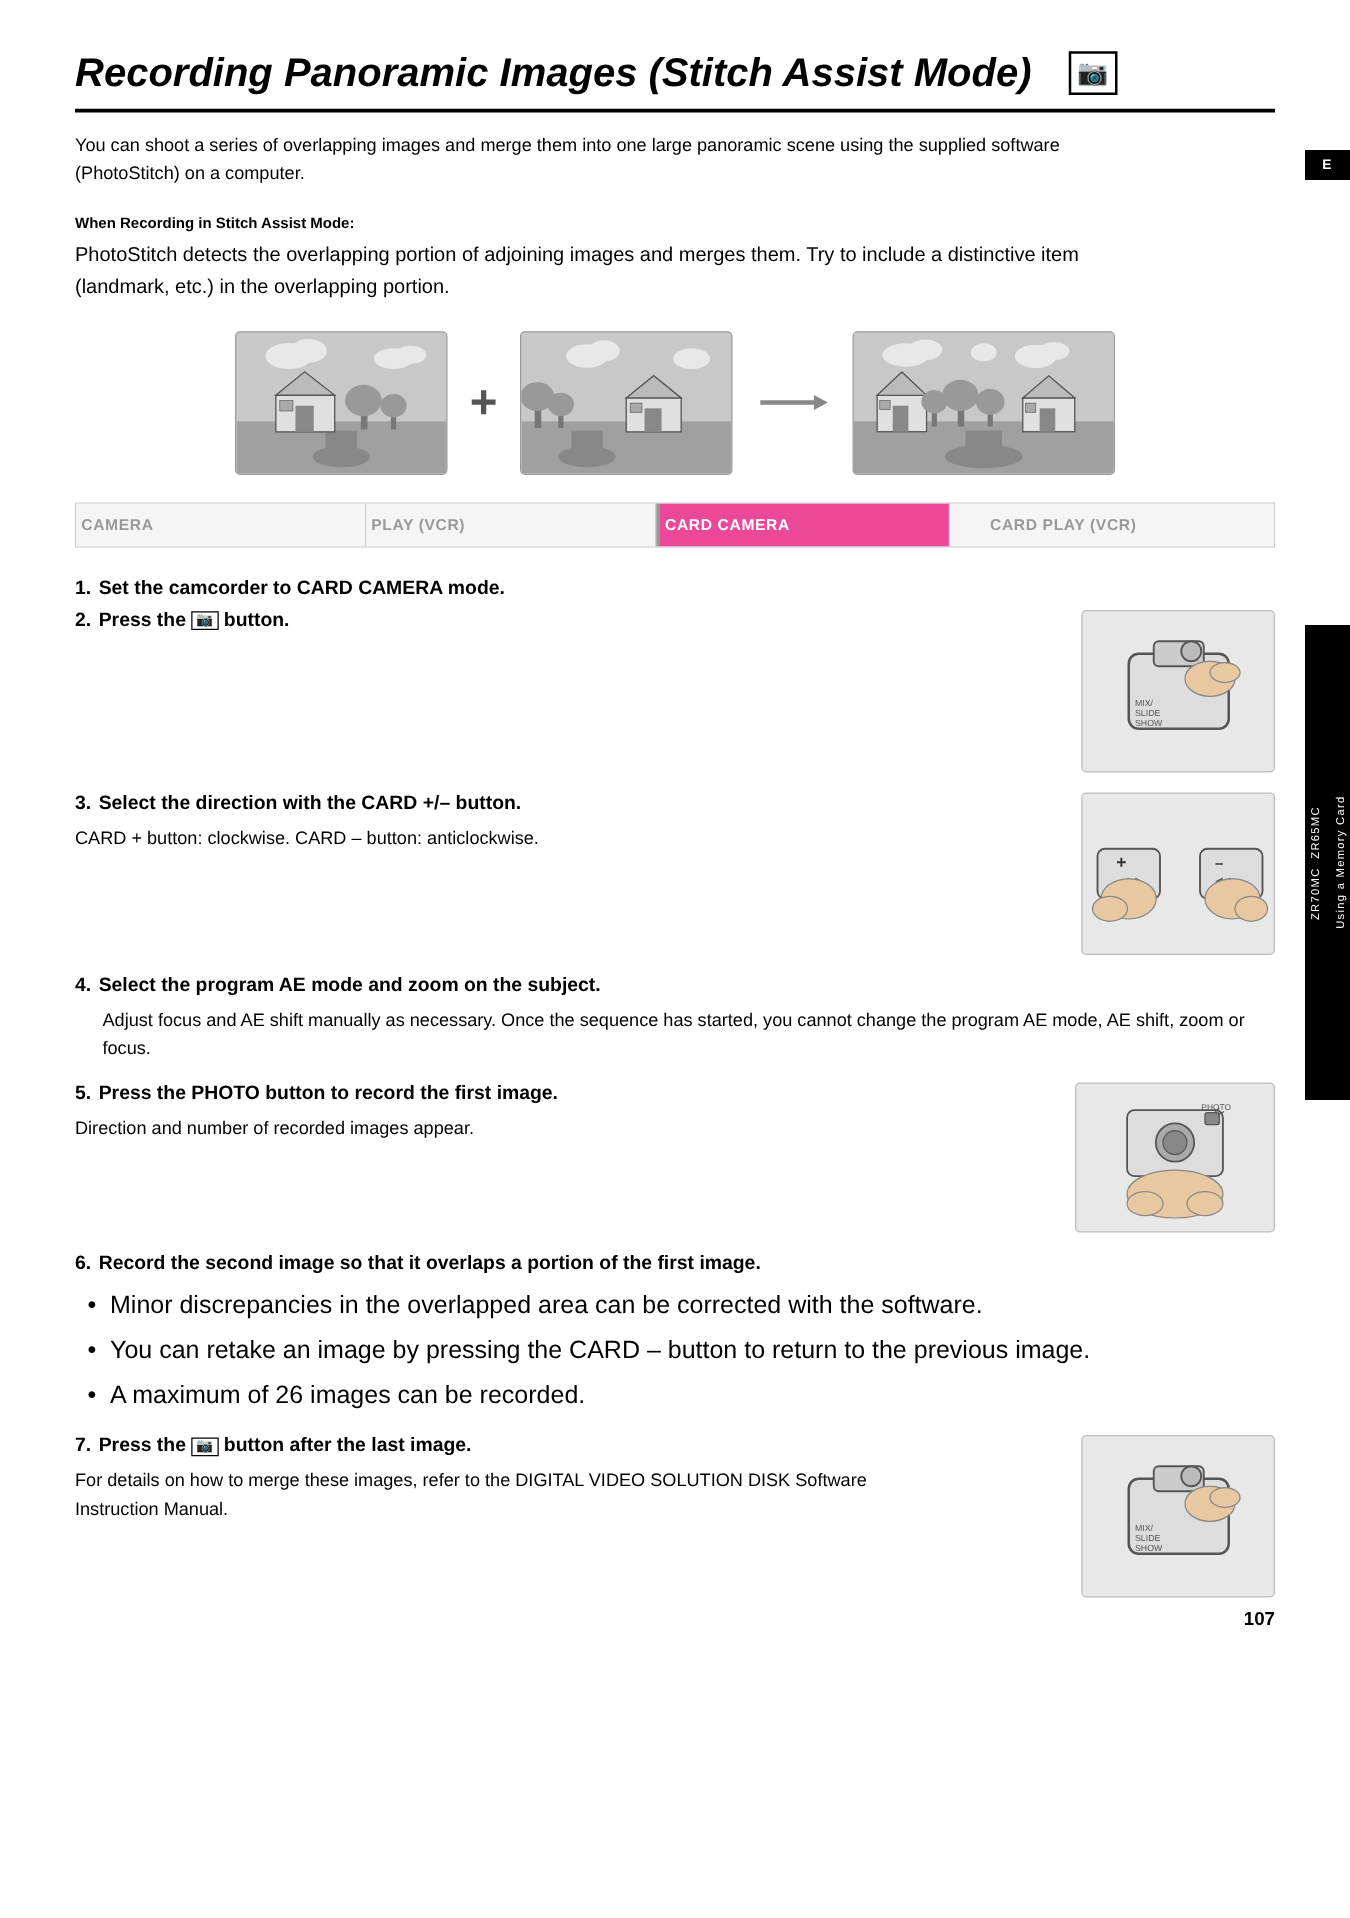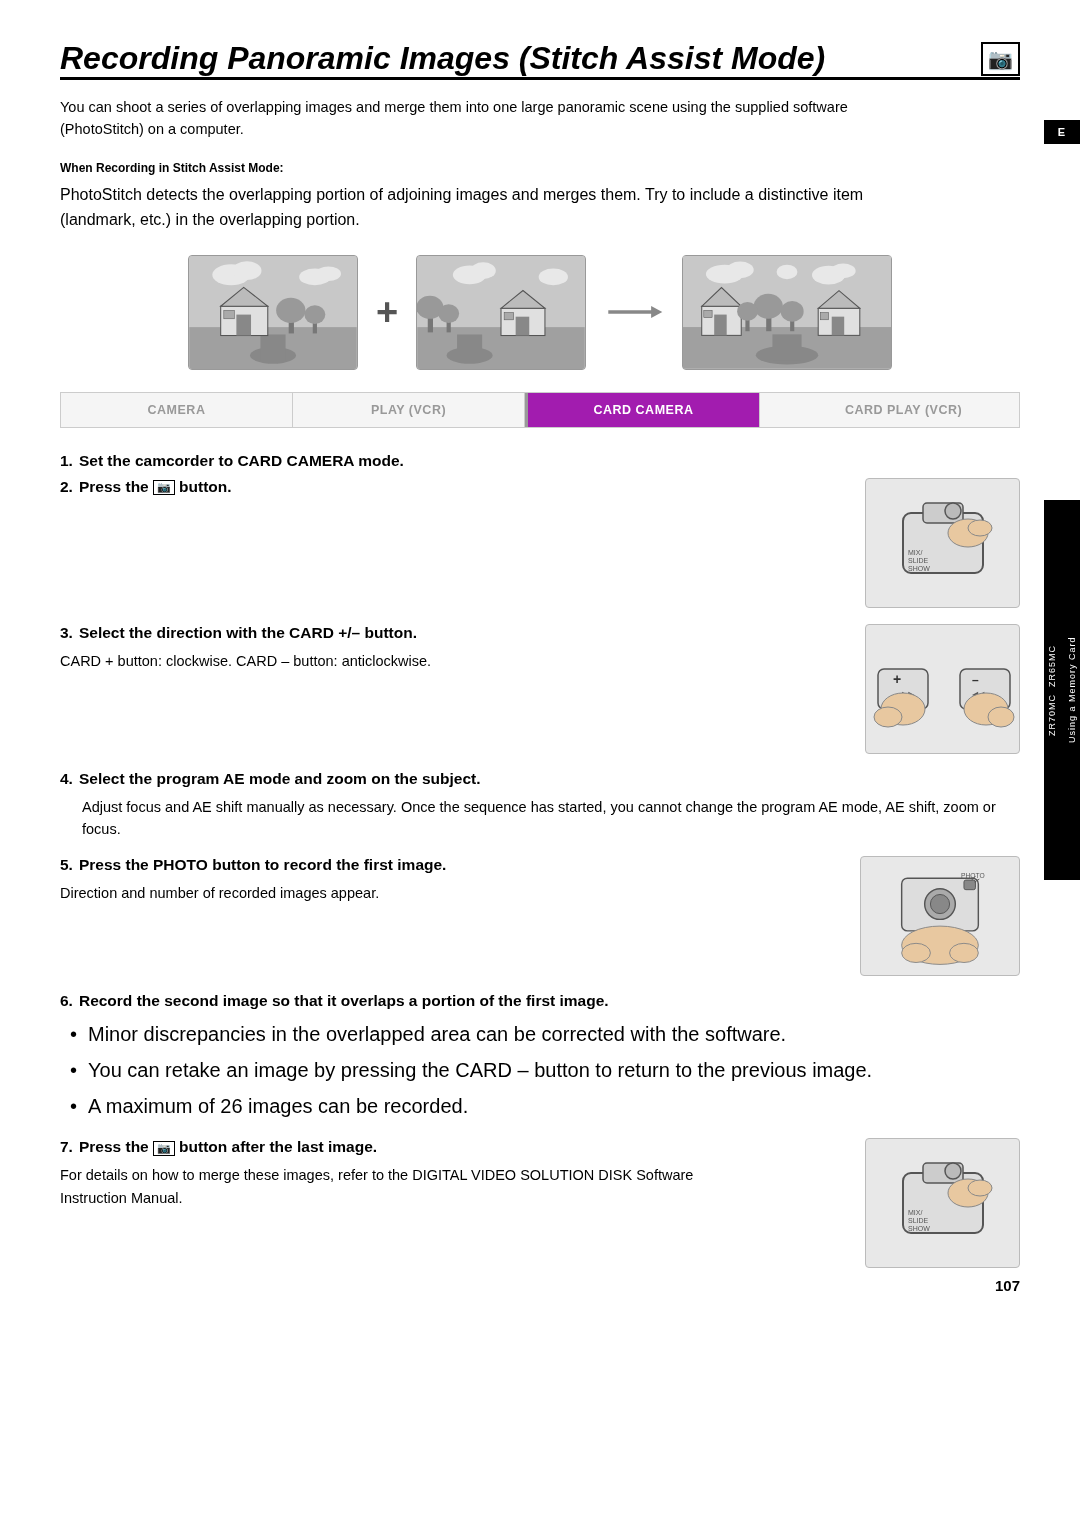--- a/index.html
+++ b/index.html
@@ -62,23 +62,23 @@
     }
 
     
     .page-title {
       font-size: 32px;
       font-style: italic;
       font-weight: 900;
       margin-bottom: 6px;
       display: flex;
       align-items: center;
-      gap: 2px;
+      gap: 30px;
       border-bottom: 3px solid #000;
-      justify-content: space-between;
+      padding-bottom: 10px;
     }
 
     .title-icon {
       display: inline-block;
       border: 2px solid #000;
       padding: 3px 5px;
       font-size: 20px;
       font-style: normal;
       font-weight: normal;
     }
@@ -159,37 +159,37 @@
     
     .mode-tabs {
       display: flex;
       border: 1px solid #ccc;
       margin-bottom: 24px;
       width: 100%;
     }
 
     .mode-tab {
       flex: 1;
-      text-align: center;
+      text-align: left;
       padding: 10px 4px;
       font-size: 12.5px;
       font-weight: bold;
       letter-spacing: 0.5px;
       color: #999;
       border-right: 1px solid #ccc;
       background: #f5f5f5;
     }
 
     .mode-tab:last-child {
       border-right: none;
       padding-left: 32px;
     }
 
     .mode-tab.active {
-      background: #a21caf;
+      background: #ec4899;
       color: #fff;
     }
 
     .mode-tab-divider {
       width: 3px;
       background: #999;
       flex: 0 0 3px;
     }
 
     

